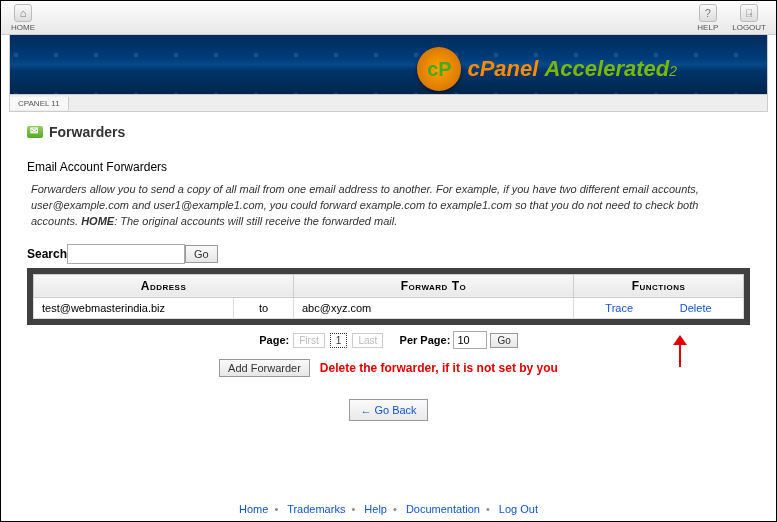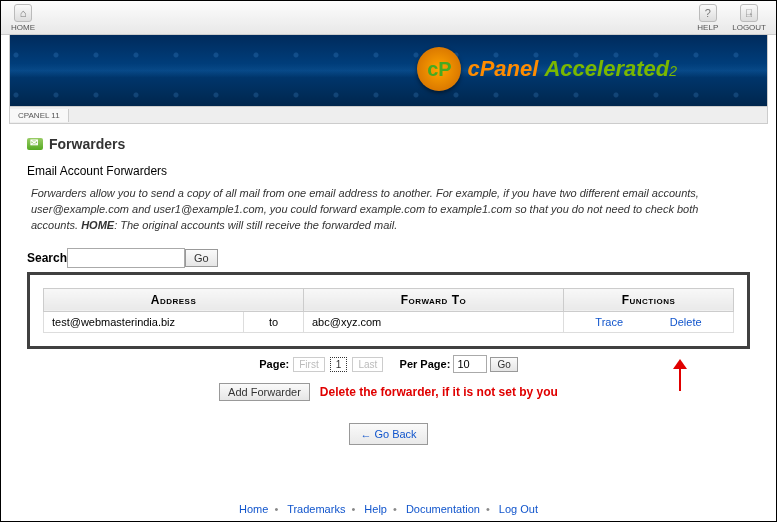--- a/index.html
+++ b/index.html
@@ -2,44 +2,44 @@
 <html><head>
 <meta charset="utf-8">
 <style>
 * { box-sizing: border-box; margin: 0; padding: 0; }
 body { font-family: Verdana, Arial, sans-serif; font-size: 11px; background: #fff; width: 777px; height: 522px; overflow: hidden; border: 1px solid #000; position: relative; }
 .topbar { height: 34px; background: linear-gradient(#fdfdfd,#e8e8e8); border-bottom: 1px solid #ccc; display: flex; align-items: flex-start; padding: 3px 6px 0; }
 .topbar .left, .topbar .right { display: flex; gap: 6px; }
 .topbar .spacer { flex: 1; }
 .topbtn { display: flex; flex-direction: column; align-items: center; font-size: 8px; color: #555; cursor: pointer; padding: 0 4px; }
 .topbtn .ico { width: 18px; height: 18px; background: linear-gradient(#fafafa,#ddd); border: 1px solid #bbb; border-radius: 3px; display: flex; align-items: center; justify-content: center; font-size: 11px; color: #777; margin-bottom: 1px; }
-.banner { height: 72px; background: linear-gradient(#002b5c,#003d7a 40%,#00264d); position: relative; overflow: hidden; margin: 0 8px; border: 1px solid #ccc; border-top: none; text-decoration: underline; }
+.banner { height: 60px; background: linear-gradient(#002b5c,#003d7a 40%,#00264d); position: relative; overflow: hidden; margin: 0 8px; border: 1px solid #ccc; border-top: none; text-decoration: underline; }
 .banner-pattern { position:absolute; inset:0; background:
   radial-gradient(circle at 15% 50%, rgba(100,180,255,.18) 0 2px, transparent 3px) 0 0/40px 40px,
   linear-gradient(transparent 40%, rgba(30,120,200,.25) 50%, transparent 60%);
 }
 .banner .logo { position: absolute; right: 90px; top: 12px; display: flex; align-items: center; gap: 6px; }
 .cp-circle { width: 44px; height: 44px; border-radius: 50%; background: radial-gradient(#ffa500,#cc6600); display:flex; align-items:center; justify-content:center; font-weight:bold; color:#4a2; font-size:20px; box-shadow: 0 2px 4px rgba(0,0,0,.5); }
 .cp-text { font-family: Arial; font-size: 22px; font-style: italic; }
 .cp-text .a { color:#ff8c00; font-weight:bold; } .cp-text .b { color:#7ab800; font-weight:bold; } .cp-text .c { color:#ccc; } .cp-text .d { color:#7ab800; font-size:14px; }
 .tabrow { margin: 0 8px; height: 17px; background:#eee; border:1px solid #ccc; border-top:none; display:flex; align-items:center; }
 .tab { font-size:8px; padding:2px 8px; background:#f8f8f8; border-right:1px solid #ccc; color:#555; }
 .main { padding: 12px 26px 0; }
-h2.title { font-size: 14px; font-weight:bold; color:#333; display:flex; align-items:center; gap:6px; margin-bottom:12px; }
+h2.title { font-size: 14px; font-weight:bold; color:#333; display:flex; align-items:center; gap:6px; margin-bottom:20px; }
 h2.title .ficon { width:16px; height:12px; background:linear-gradient(#9c6,#5a2); border-radius:2px; position:relative; }
 h2.title .ficon::after { content:"✉"; color:#fff; font-size:10px; position:absolute; left:3px; top:-1px; }
 .subhead { font-size:12px; font-weight:normal; margin-bottom:8px; }
 .desc { font-style: italic; color:#333; line-height:1.45; margin: 0 4px 14px; font-size:11px; }
 .desc b { font-style: italic; }
 .searchrow { display:flex; align-items:center; gap:0; margin-bottom:4px; font-size:12px; }
 .searchrow label { font-weight:bold; }
 .searchrow input { width:118px; height:20px; border:1px solid #aaa; padding:1px 3px; font-size:11px; }
 .btn { background:linear-gradient(#fafafa,#e6e6e6); border:1px solid #999; padding:2px 8px; font-size:11px; cursor:pointer; color:#333; }
 .btn.sm { padding:1px 6px; font-size:10px; }
-.redbox { border:3px solid #404040; padding:13px; margin-bottom:4px; }
+.redbox { border:6px solid #404040; padding:0; margin-bottom:4px; }
 table.fwd { width:100%; border-collapse:collapse; font-size:11px; }
 table.fwd th { background:linear-gradient(#f8f8f8,#e9e9e9); border:1px solid #ccc; padding:4px; font-variant:small-caps; letter-spacing:.5px; font-size:12px; text-align:center; }
 table.fwd td { border:1px solid #ddd; padding:4px 8px; background:#fff; }
 table.fwd td.c { text-align:center; }
 table.fwd a { color:#1155cc; text-decoration:none; cursor:pointer; }
 .pager { text-align:center; margin-top:6px; font-size:11px; }
 .pager b { font-weight:bold; }
 .pager .pbtn { display:inline-block; border:1px solid #ccc; padding:1px 5px; color:#bbb; font-size:10px; margin:0 1px; }
 .pager .pbtn.active { border:1px dotted #333; color:#333; }
 .pager input { width:34px; height:18px; border:1px solid #aaa; text-align:left; padding:1px 3px; font-size:11px; }

